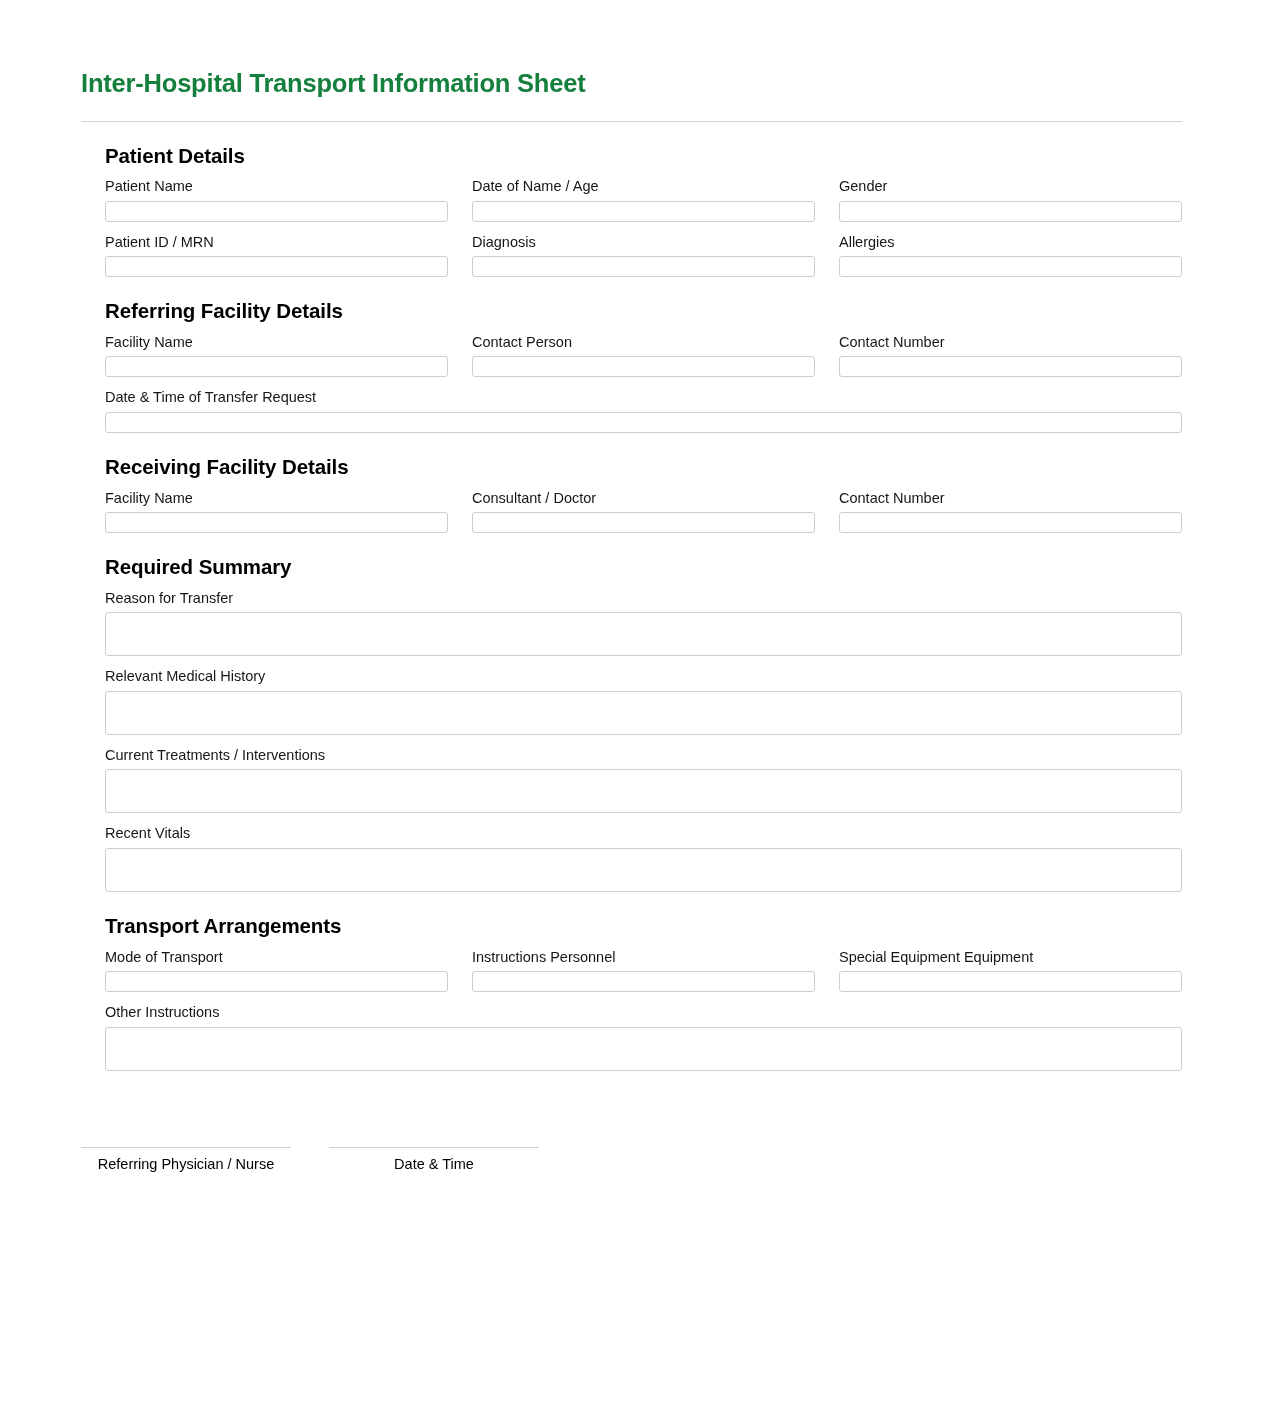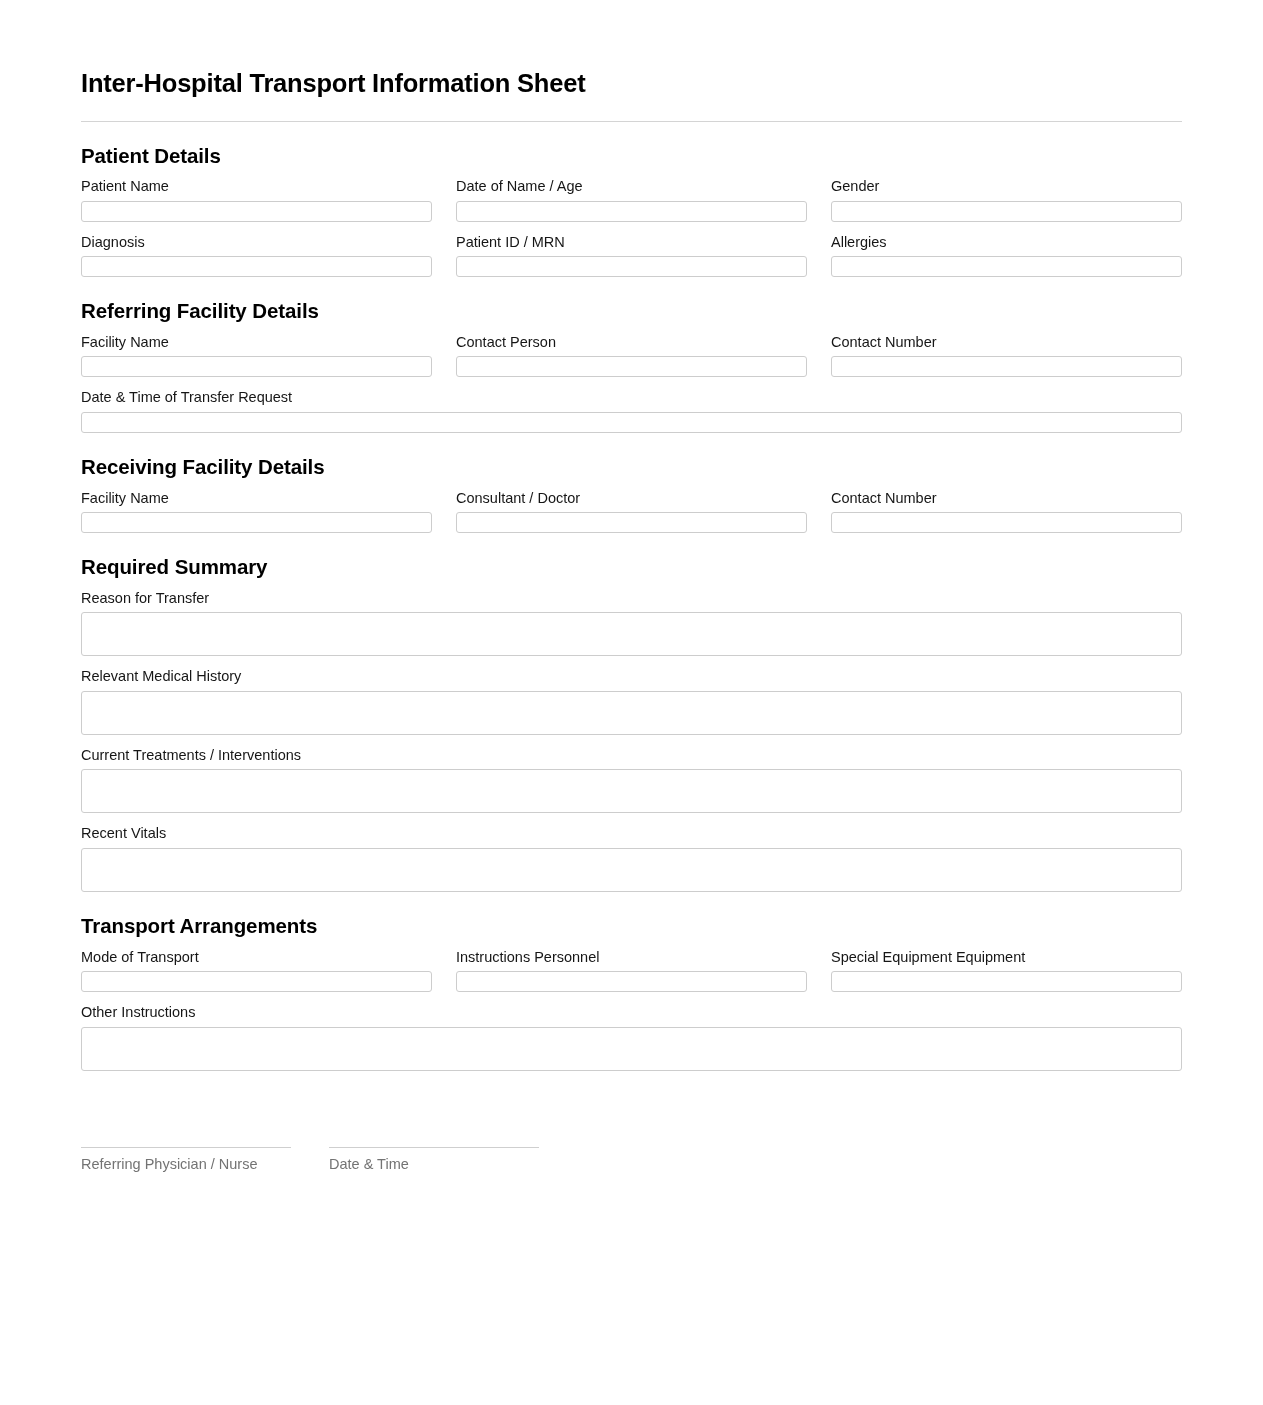--- a/index.html
+++ b/index.html
@@ -18,30 +18,31 @@
   .page {
     padding: 68px 81px 0 81px;
   }
   .form-title {
     font-size: 25.5px;
     font-weight: bold;
     letter-spacing: -0.2px;
     margin: 0;
     padding: 0;
     line-height: 1.2;
-    color: #000000;
+    color: #15803d;
   }
   .title-rule {
     border: 0;
     border-top: 1px solid #d4d4d4;
     margin: 22px 0 0 0;
     height: 0;
   }
   .section {
     margin-top: 22px;
+    margin-left: 24px;
   }
   .section-title {
     font-size: 20.5px;
     font-weight: bold;
     letter-spacing: -0.1px;
     margin: 0 0 9px 0;
     line-height: 1.2;
     color: #000;
   }
   .row {
@@ -102,22 +103,23 @@
     width: 210px;
   }
   .sig-line {
     border-top: 1px solid #cfcfcf;
     height: 0;
     margin-bottom: 7px;
   }
   .sig-label {
     font-size: 14.5px;
     line-height: 1.3;
-    color: #737373;
+    color: #000000;
     white-space: nowrap;
+    text-align: center;
   }
 </style>
 </head>
 <body>
 
 <div class="page">
 
   <h1 class="form-title">Inter-Hospital Transport Information Sheet</h1>
 
   <hr class="title-rule">
@@ -134,25 +136,25 @@
             <label class="field-label">Date of Name / Age</label>
             <input type="text" class="field-input" placeholder="" value="" style="">
           </div>
           <div class="field">
             <label class="field-label">Gender</label>
             <input type="text" class="field-input" placeholder="" value="" style="">
           </div>
         </div>
         <div class="row">
           <div class="field">
+            <label class="field-label">Patient ID / MRN</label>
+            <input type="text" class="field-input" placeholder="" value="" style="">
+          </div>
+          <div class="field">
             <label class="field-label">Diagnosis</label>
-            <input type="text" class="field-input" placeholder="" value="" style="">
-          </div>
-          <div class="field">
-            <label class="field-label">Patient ID / MRN</label>
             <input type="text" class="field-input" placeholder="" value="" style="">
           </div>
           <div class="field">
             <label class="field-label">Allergies</label>
             <input type="text" class="field-input" placeholder="" value="" style="">
           </div>
         </div>
       </div>
       <div class="section">
         <h2 class="section-title">Referring Facility Details</h2>

